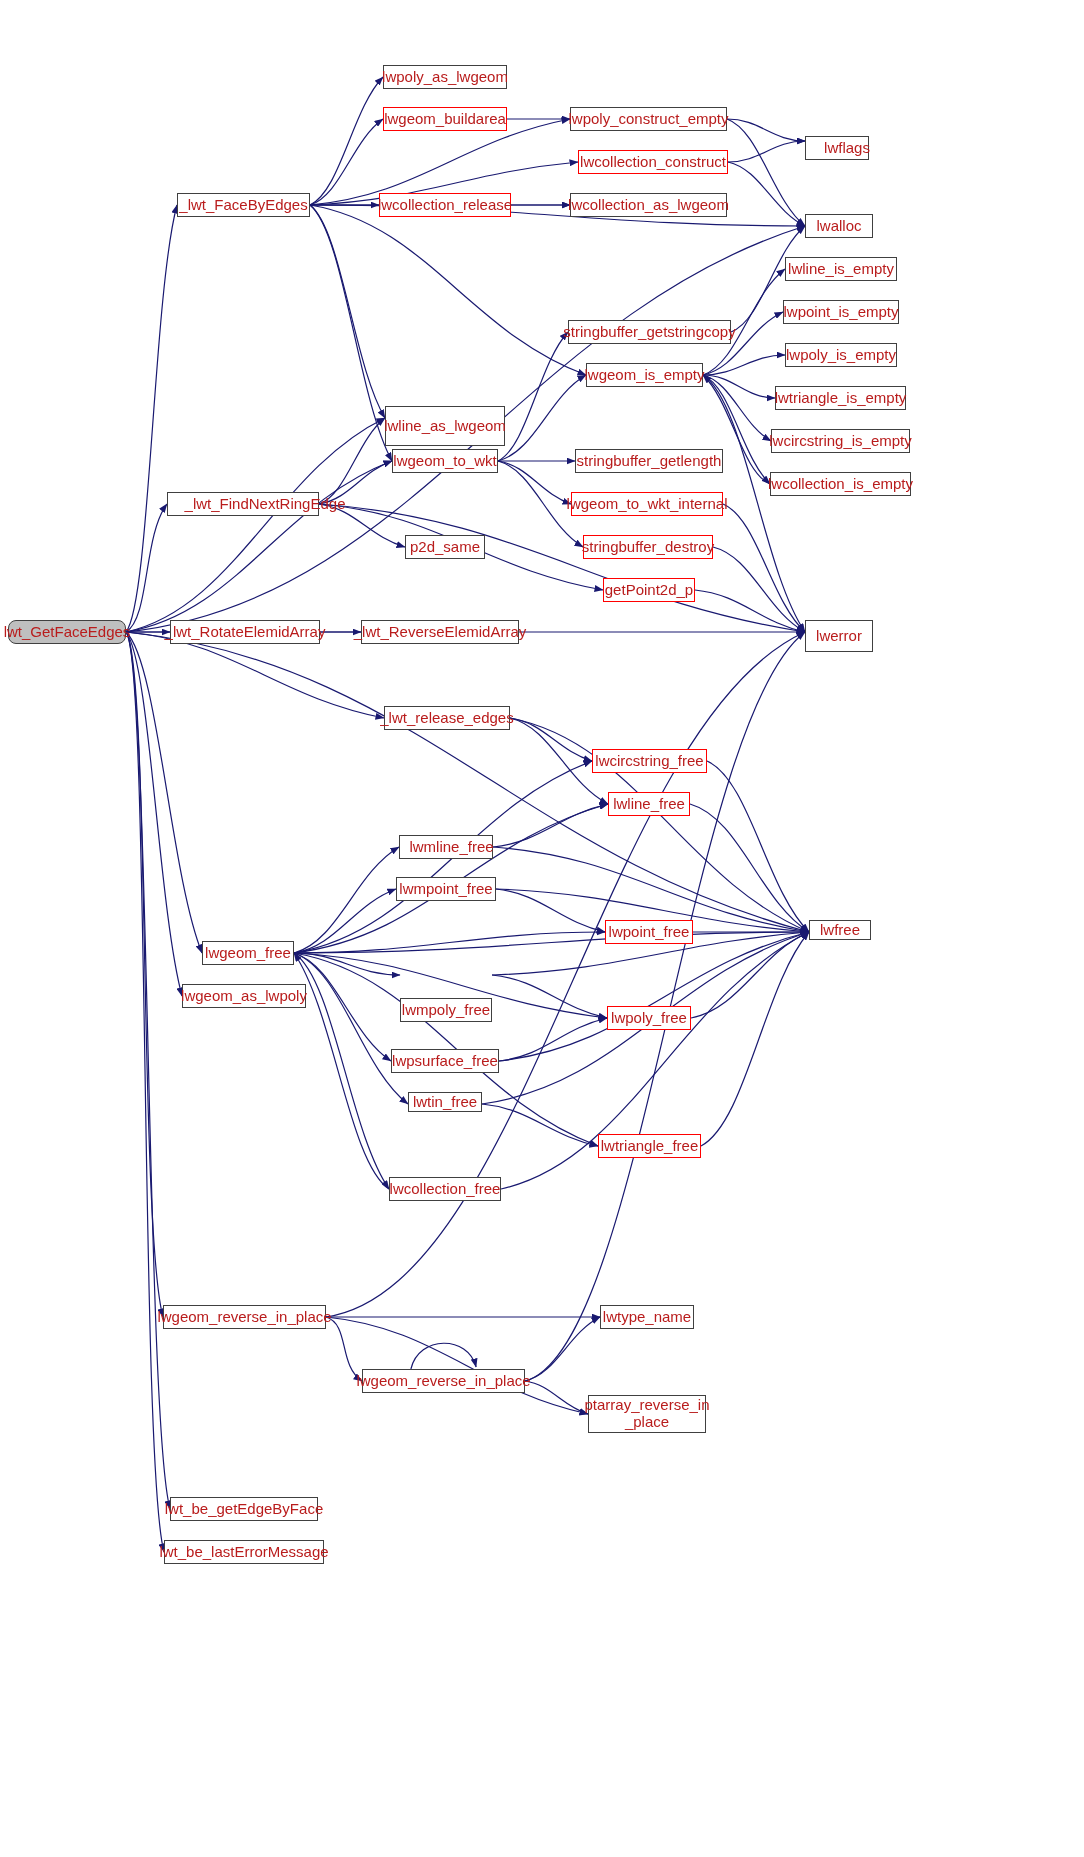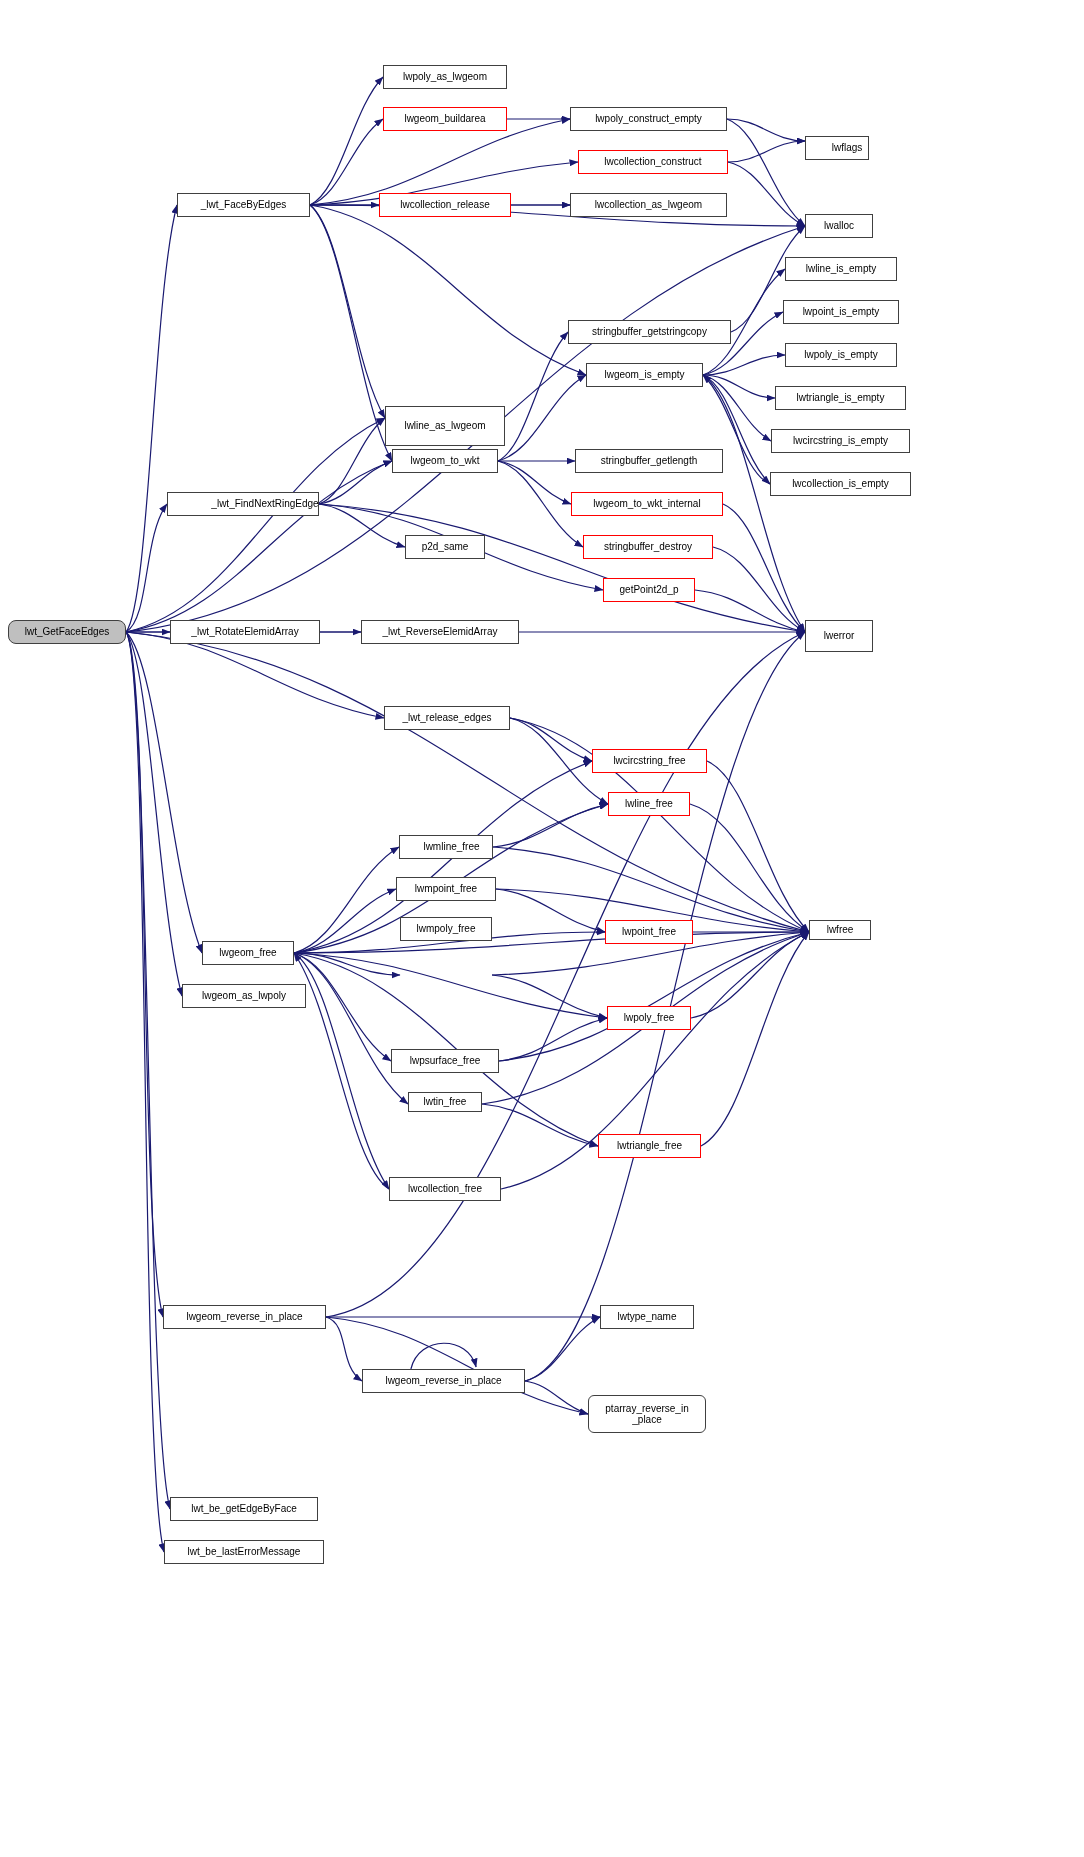--- a/index.html
+++ b/index.html
@@ -1,21 +1,21 @@
 <!DOCTYPE html>
 <html><head>
 <meta charset="utf-8">
 <style>
   html,body{margin:0;padding:0;background:#ffffff;}
   #canvas{position:relative;width:1084px;height:1857px;background:#ffffff;
           font-family:"Liberation Sans", sans-serif;overflow:hidden;}
   svg#edges{position:absolute;left:0;top:0;width:1084px;height:1857px;}
   .node{position:absolute;box-sizing:border-box;display:flex;align-items:center;
         justify-content:center;background:#ffffff;border:1px solid #404040;
-        font-size:10px;color:#000000;white-space:pre;line-height:1.05;
+        font-size:15px;color:#b91c1c;white-space:pre;line-height:1.05;
         text-align:center;}
   .node.red{border-color:#ff0000;}
   .node.current{background:#bfbfbf;border-color:#404040;border-radius:8px;}
   .node.two-line{line-height:1.12;}
 </style>
 </head>
 <body>
 
 <div id="canvas">
   <svg id="edges" viewBox="0 0 1084 1857" xmlns="http://www.w3.org/2000/svg">
@@ -150,29 +150,29 @@
       <div class="node" style="left: 170px; top: 620px; width: 150px; height: 24px;">_lwt_RotateElemidArray</div>
       <div class="node" style="left: 361px; top: 620px; width: 158px; height: 24px;">_lwt_ReverseElemidArray</div>
       <div class="node" style="left: 805px; top: 620px; width: 68px; height: 32px;">lwerror</div>
       <div class="node" style="left: 384px; top: 706px; width: 126px; height: 24px;">_lwt_release_edges</div>
       <div class="node red" style="left: 592px; top: 749px; width: 115px; height: 24px;">lwcircstring_free</div>
       <div class="node red" style="left: 608px; top: 792px; width: 82px; height: 24px;">lwline_free</div>
       <div class="node" style="left: 399px; top: 835px; width: 94px; height: 24px; padding-left: 11px;">lwmline_free</div>
       <div class="node" style="left: 396px; top: 877px; width: 100px; height: 24px;">lwmpoint_free</div>
       <div class="node red" style="left: 605px; top: 920px; width: 88px; height: 24px;">lwpoint_free</div>
       <div class="node" style="left: 202px; top: 941px; width: 92px; height: 24px;">lwgeom_free</div>
-      <div class="node" style="left: 400px; top: 917px; width: 92px; height: 24px;">lwmpoly_free</div>
+      <div class="node" style="left: 400px; top: 998px; width: 92px; height: 24px;">lwmpoly_free</div>
       <div class="node" style="left: 182px; top: 984px; width: 124px; height: 24px;">lwgeom_as_lwpoly</div>
       <div class="node red" style="left: 607px; top: 1006px; width: 84px; height: 24px;">lwpoly_free</div>
       <div class="node" style="left: 809px; top: 920px; width: 62px; height: 20px;">lwfree</div>
       <div class="node" style="left: 391px; top: 1049px; width: 108px; height: 24px;">lwpsurface_free</div>
       <div class="node" style="left: 408px; top: 1092px; width: 74px; height: 20px;">lwtin_free</div>
       <div class="node red" style="left: 598px; top: 1134px; width: 103px; height: 24px;">lwtriangle_free</div>
       <div class="node" style="left: 389px; top: 1177px; width: 112px; height: 24px;">lwcollection_free</div>
       <div class="node" style="left: 163px; top: 1305px; width: 163px; height: 24px;">lwgeom_reverse_in_place</div>
       <div class="node" style="left: 600px; top: 1305px; width: 94px; height: 24px;">lwtype_name</div>
       <div class="node" style="left: 362px; top: 1369px; width: 163px; height: 24px;">lwgeom_reverse_in_place</div>
-      <div class="node two-line" style="left: 588px; top: 1395px; width: 118px; height: 38px; border-radius: 6px;">ptarray_reverse_in
+      <div class="node two-line" style="left: 588px; top: 1395px; width: 118px; height: 38px;">ptarray_reverse_in
 _place</div>
       <div class="node" style="left: 170px; top: 1497px; width: 148px; height: 24px;">lwt_be_getEdgeByFace</div>
       <div class="node" style="left: 164px; top: 1540px; width: 160px; height: 24px;">lwt_be_lastErrorMessage</div>
     </div>
 </div>
 
 </body></html>

